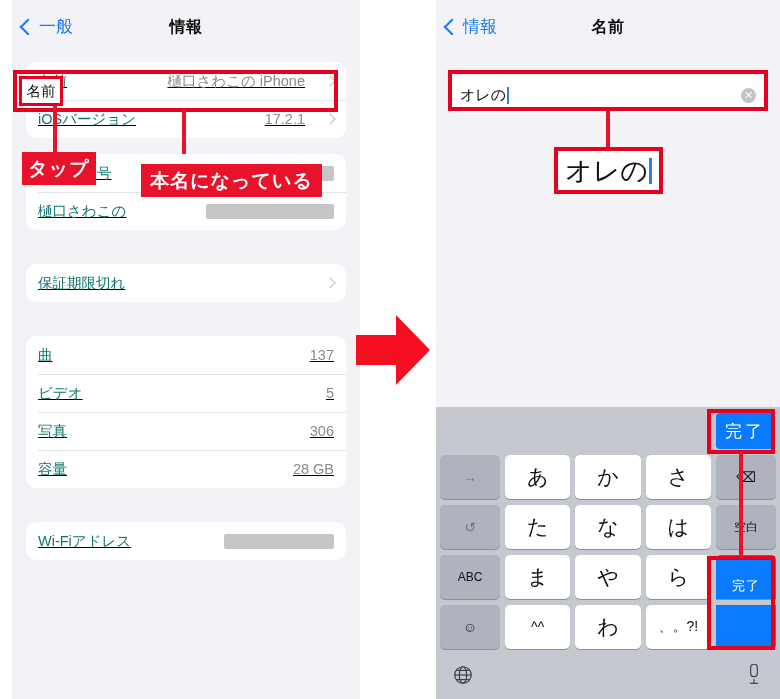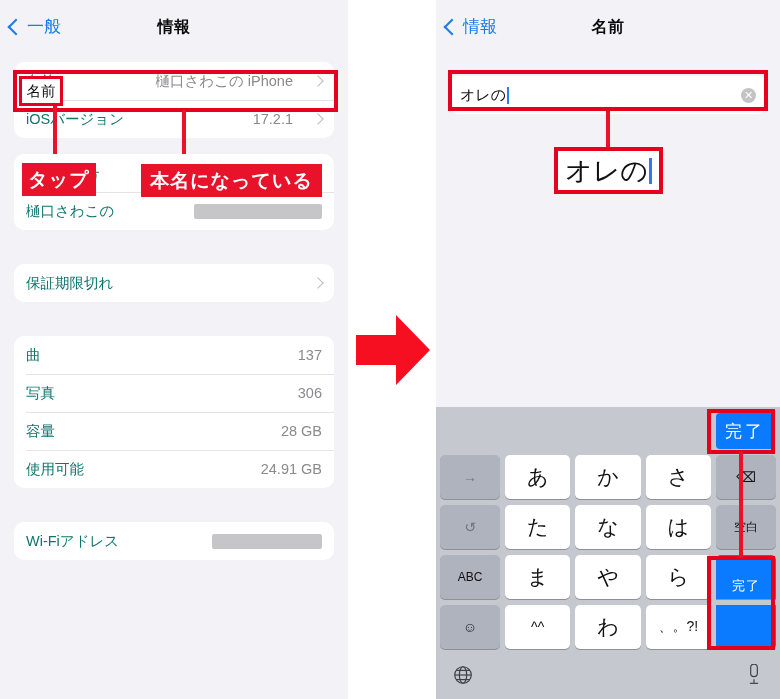--- a/index.html
+++ b/index.html
@@ -7,21 +7,21 @@
     width:780px;height:699px;
     background:#ffffff;
     font-family:"Liberation Sans","DejaVu Sans",sans-serif;
     overflow:hidden;
     position:relative;
   }
   .stage{position:absolute;left:0;top:0;width:780px;height:699px;}
 
   
   .panel{position:absolute;top:0;height:699px;background:#f2f2f7;overflow:hidden;}
-  #panel-left{left:0;width:348px;}
+  #panel-left{left:12px;width:348px;text-decoration:underline;}
   #panel-right{left:436px;width:344px;}
 
   
   .navbar{position:relative;height:62px;background:#f2f2f7;}
   .nav-back{
     position:absolute;left:10px;top:18px;
     display:flex;align-items:center;gap:3px;
     color:#1c7ced;font-size:17px;line-height:1;
   }
   .chev-left{
@@ -172,30 +172,30 @@
     </div>
 
     <div class="spacer-md"></div>
 
     <div class="group">
       <div class="row">
         <span class="lbl">曲</span>
         <span class="val">137</span>
       </div>
       <div class="row">
+        <span class="lbl">ビデオ</span>
+        <span class="val">5</span>
+      </div>
+      <div class="row">
         <span class="lbl">写真</span>
         <span class="val">306</span>
       </div>
       <div class="row">
         <span class="lbl">容量</span>
         <span class="val">28 GB</span>
-      </div>
-      <div class="row">
-        <span class="lbl">使用可能</span>
-        <span class="val">24.91 GB</span>
       </div>
     </div>
 
     <div class="spacer-md"></div>
 
     <div class="group">
       <div class="row">
         <span class="lbl">Wi-Fiアドレス</span>
         <span class="val">
           <span class="redacted" style="width:110px"></span>
@@ -288,21 +288,21 @@
     </svg>
   </div>
 
   <div class="ann ann-box" style="left:13px;top:70px;width:325px;height:42px;"></div>
 
   <div class="ann ann-box-thin ann-white" style="left:19px;top:76px;width:44px;height:30px;"></div>
   <div class="ann" style="left:19px;top:76px;width:44px;height:30px;display:flex;align-items:center;justify-content:center;font-size:14.5px;color:#111;z-index:31;">名前</div>
 
   <div class="ann ann-line" style="left:53px;top:106px;width:4px;height:48px;"></div>
 
-  <div class="ann ann-fill" style="left:22px;top:152px;width:74px;height:33px;margin-top:11px;">タップ</div>
+  <div class="ann ann-fill" style="left:22px;top:152px;width:74px;height:33px;">タップ</div>
 
   <div class="ann ann-line" style="left:182px;top:110px;width:4px;height:44px;"></div>
   <div class="ann ann-fill" style="left:141px;top:164px;width:181px;height:33px;">本名になっている</div>
 
   <div class="ann ann-box" style="left:448px;top:70px;width:320px;height:41px;"></div>
 
   <div class="ann ann-line" style="left:606px;top:111px;width:4px;height:38px;"></div>
 
   <div class="ann callout" style="left:554px;top:147px;width:109px;height:47px;">
     <span>オレの</span>

